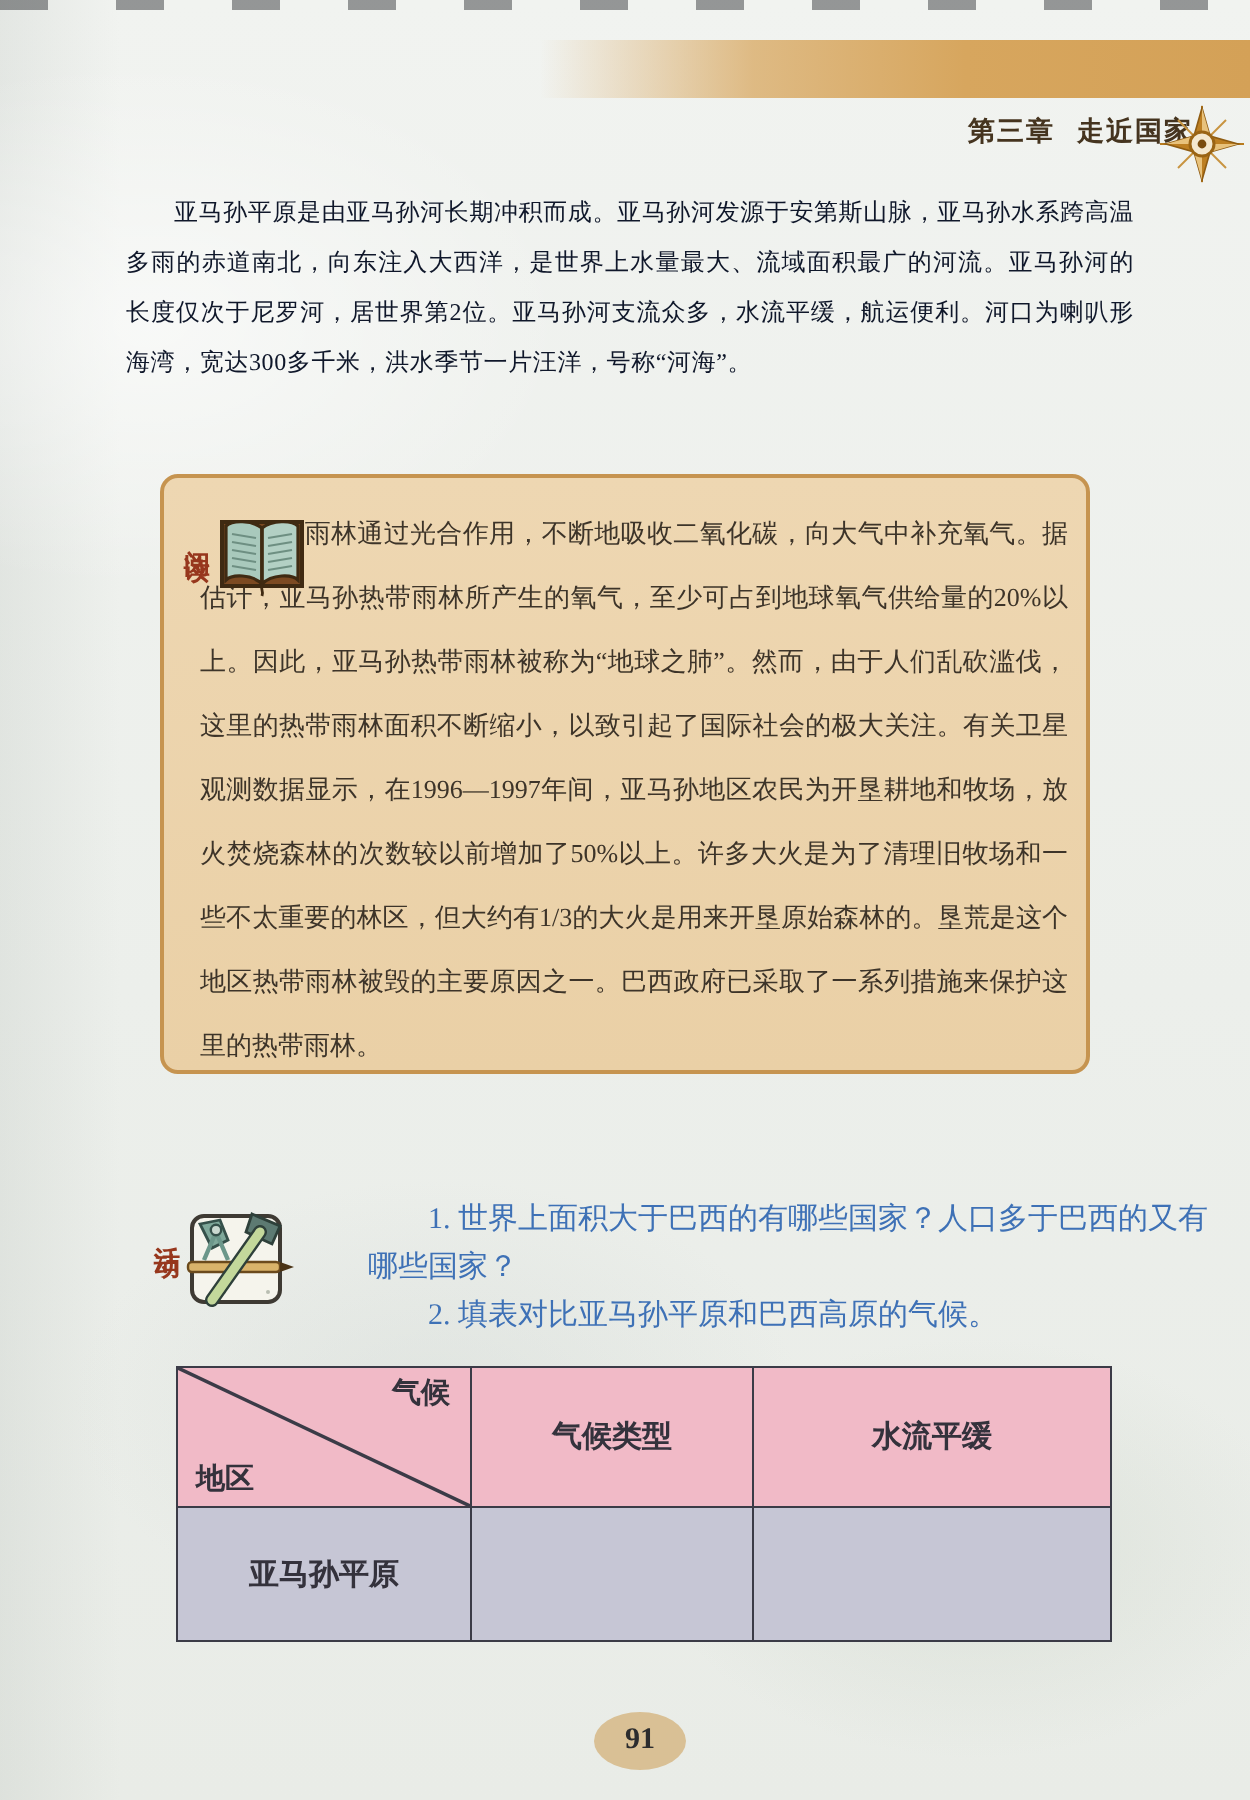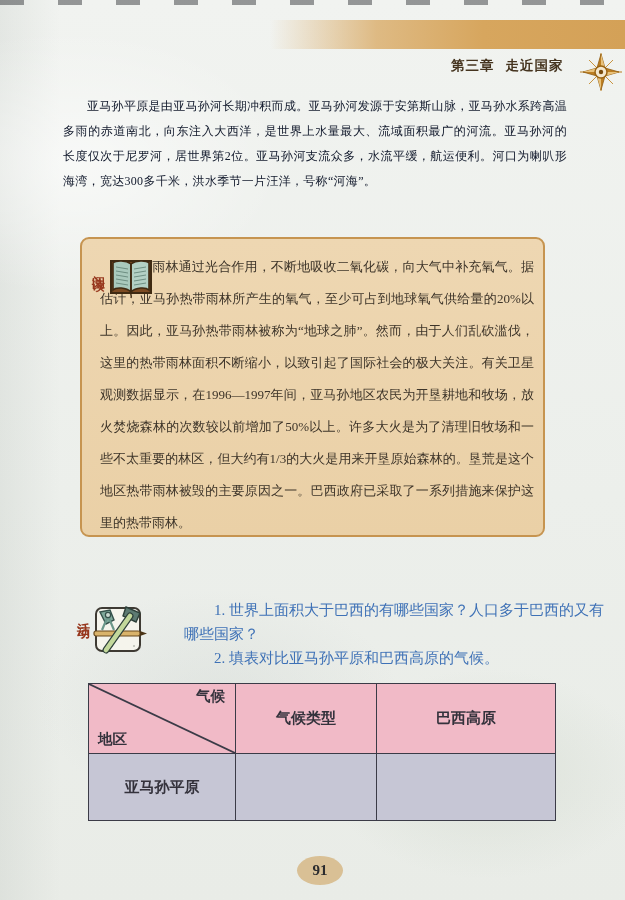--- a/index.html
+++ b/index.html
@@ -16,21 +16,21 @@
   }
   .top-dashes{
     position:absolute;top:0;left:0;width:625px;height:5px;opacity:.55;
     background:repeating-linear-gradient(90deg, rgba(42,44,48,.85) 0 24px, transparent 24px 58px);
   }
   .header-bar{
     position:absolute;top:20px;left:270px;width:355px;height:29px;
     background:linear-gradient(90deg, rgba(216,167,95,0) 0%, rgba(216,167,95,.75) 30%, #d7a65e 60%, #d4a157 100%);
   }
   .chapter-line{
-    position:absolute;top:57px;left:451px;width:112px;
+    position:absolute;top:57px;left:484px;width:112px;
     font-size:13.5px;font-weight:bold;color:#45341f;letter-spacing:1px;
     display:flex;gap:11px;white-space:nowrap;
   }
   .compass{position:absolute;top:51px;left:580px;}
   .intro{
     position:absolute;top:94px;left:63px;width:504px;margin:0;
     font-size:12px;line-height:25px;color:#0f172a;
     text-align:justify;text-indent:2em;letter-spacing:.3px;
   }
   .reading-box{
@@ -172,21 +172,21 @@
   <thead>
     <tr>
       <th class="corner-cell">
         <svg viewBox="0 0 147 37" preserveAspectRatio="none">
           <line x1="0" y1="0" x2="147" y2="37" stroke="#3b3b47" stroke-width="1"></line>
         </svg>
         <span class="corner-top">气候</span>
         <span class="corner-bottom">地区</span>
       </th>
       <th>气候类型</th>
-      <th>巴西高原</th>
+      <th>水流平缓</th>
     </tr>
   </thead>
   <tbody>
     <tr>
       <td>亚马孙平原</td>
       <td></td>
       <td></td>
     </tr>
   </tbody>
 </table>

